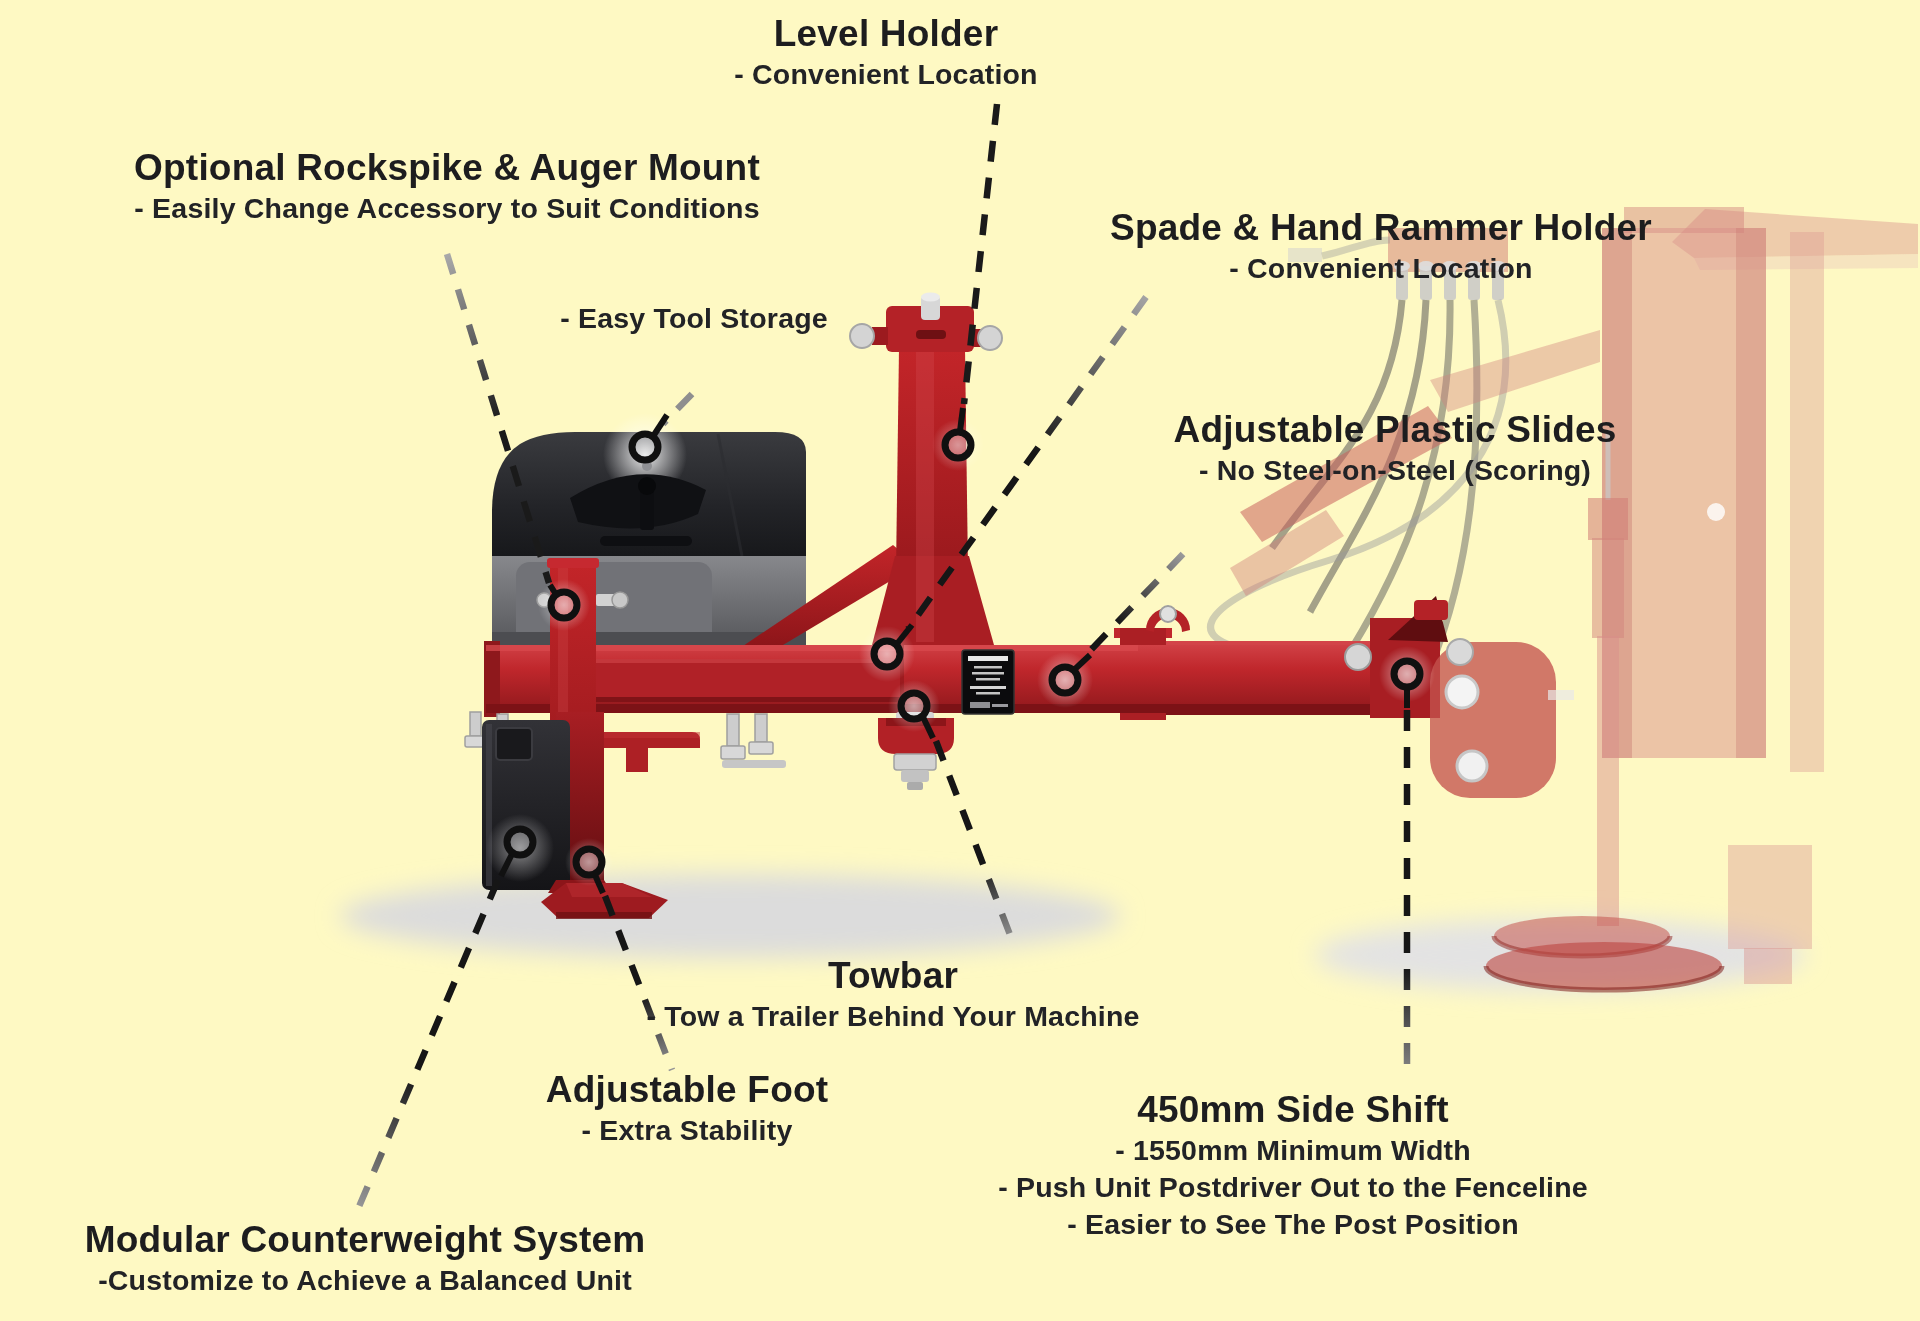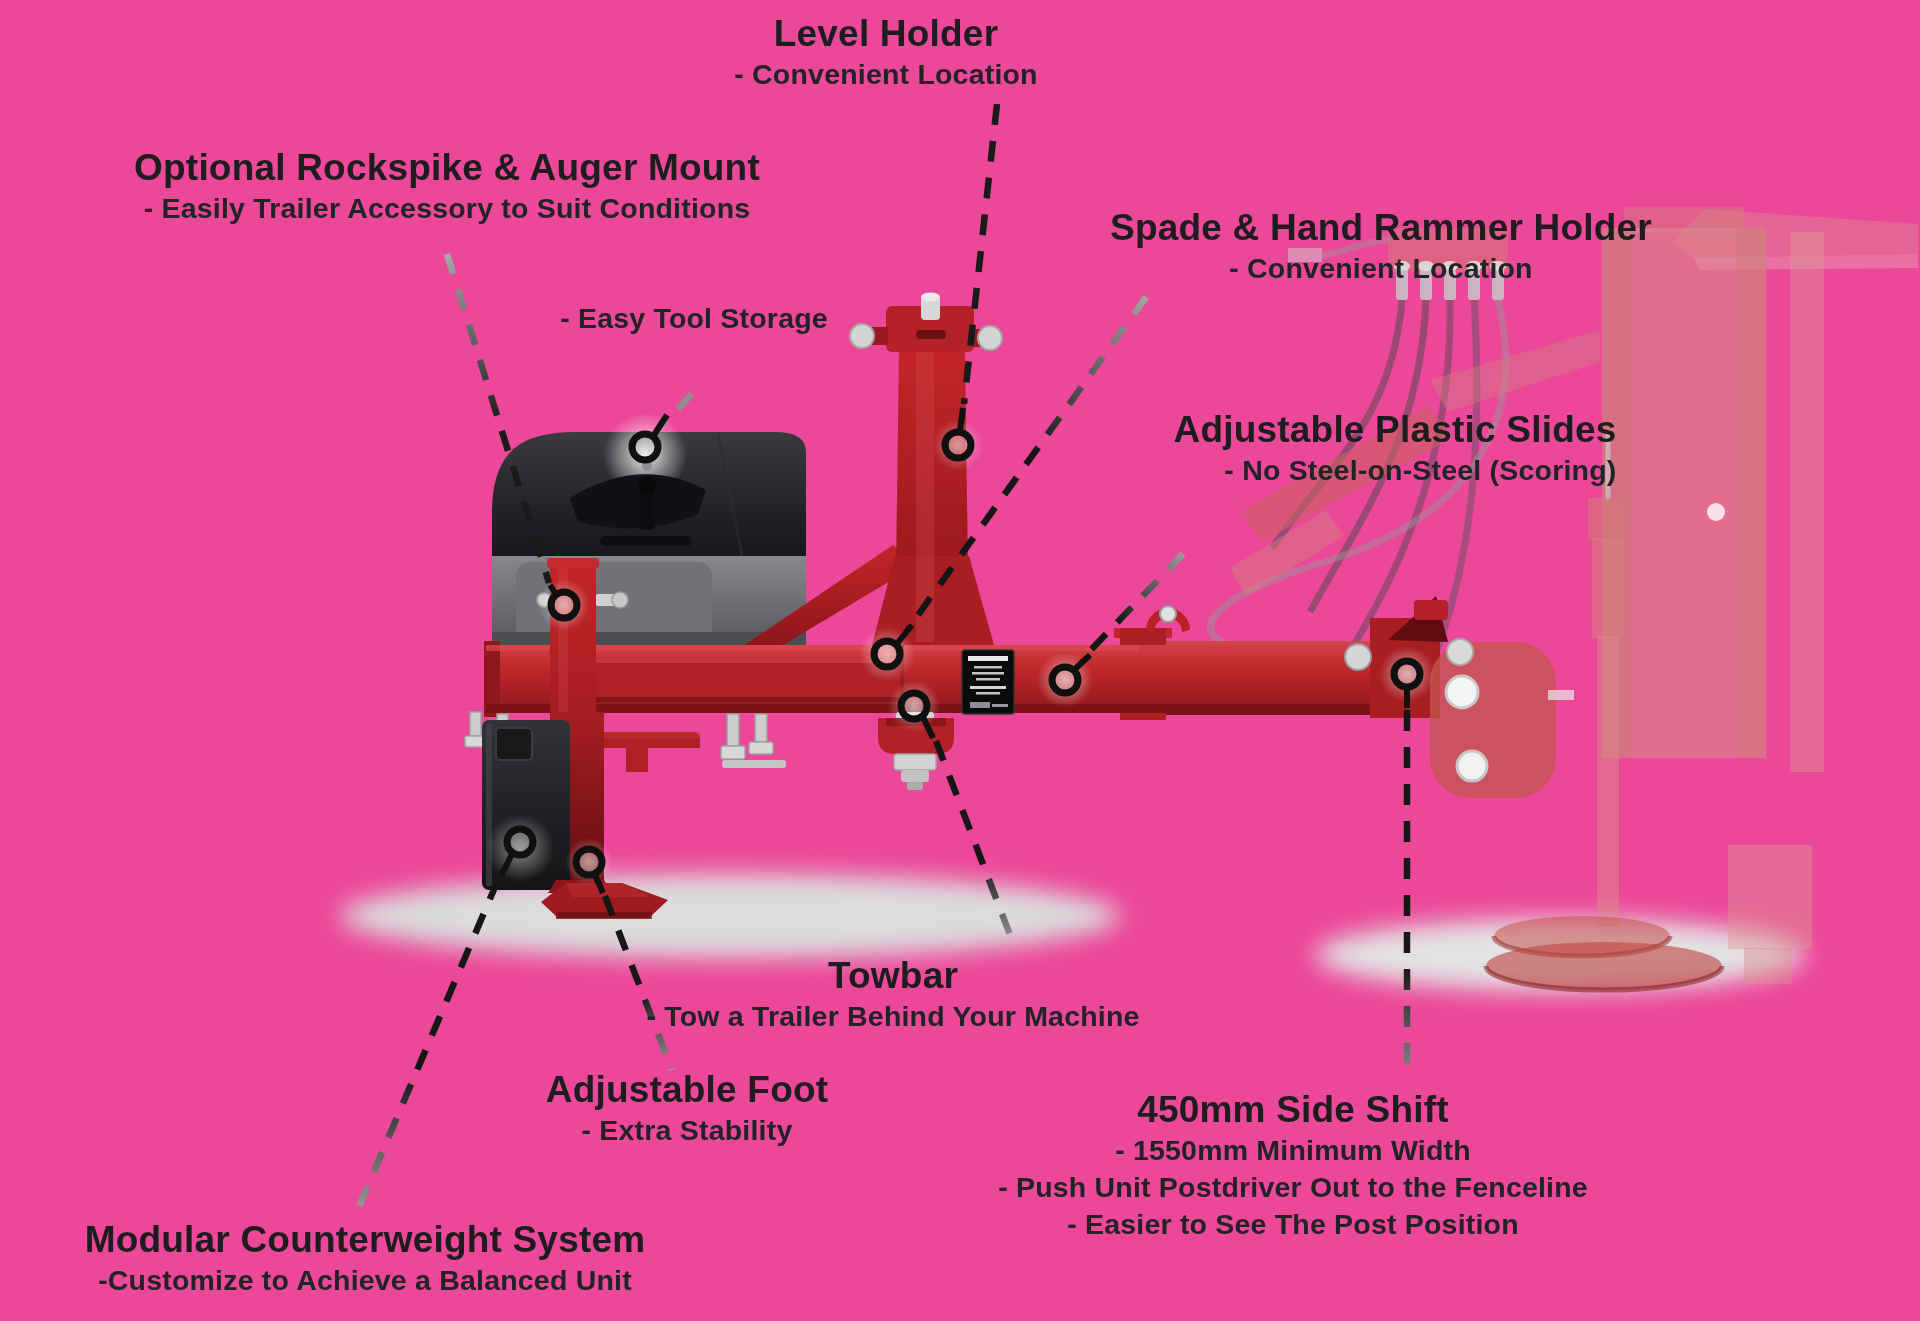--- a/index.html
+++ b/index.html
@@ -1,17 +1,17 @@
 <!DOCTYPE html>
 <html><head>
 <meta charset="utf-8">
 <style>
   html,body{margin:0;padding:0;background:#fff;}
   #stage{
-    position:relative;width:1920px;height:1321px;background:#ec4899;overflow:hidden;
+    position:relative;width:1920px;height:1321px;background:#fef9c3;overflow:hidden;
     font-family:"Liberation Sans","DejaVu Sans",sans-serif;color:var(--text,#1d1d1f);
   }
   #machine-svg{position:absolute;left:0;top:0;}
   .callout{position:absolute;transform:translateX(-50%);text-align:center;white-space:nowrap;z-index:5;}
   .callout .t{font-size:37px;font-weight:600;line-height:1.18;letter-spacing:.2px;color:var(--text,#1d1d1f);}
   .callout .s{font-size:28.5px;font-weight:700;line-height:1.3;letter-spacing:.2px;color:#222326;}
 </style>
 </head>
 <body>
 
@@ -310,33 +310,33 @@
   </g>
 </svg>
 
   <div class="callout" style="left:886px;top:12px;">
     <div class="t">Level Holder</div>
     <div class="s">- Convenient Location</div>
   </div>
 
   <div class="callout" style="left:447px;top:146px;">
     <div class="t">Optional Rockspike &amp; Auger Mount</div>
-    <div class="s">- Easily Trailer Accessory to Suit Conditions</div>
+    <div class="s">- Easily Change Accessory to Suit Conditions</div>
   </div>
 
   <div class="callout" style="left:694px;top:300px;">
     <div class="s">- Easy Tool Storage</div>
   </div>
 
   <div class="callout" style="left:1349px;top:206px;margin-left:32px;">
     <div class="t">Spade &amp; Hand Rammer Holder</div>
     <div class="s">- Convenient Location</div>
   </div>
 
-  <div class="callout" style="left:1395px;top:408px;text-align:right;">
+  <div class="callout" style="left:1395px;top:408px;">
     <div class="t">Adjustable Plastic Slides</div>
     <div class="s">- No Steel-on-Steel (Scoring)</div>
   </div>
 
   <div class="callout" style="left:893px;top:954px;">
     <div class="t">Towbar</div>
     <div class="s">- Tow a Trailer Behind Your Machine</div>
   </div>
 
   <div class="callout" style="left:687px;top:1068px;">

